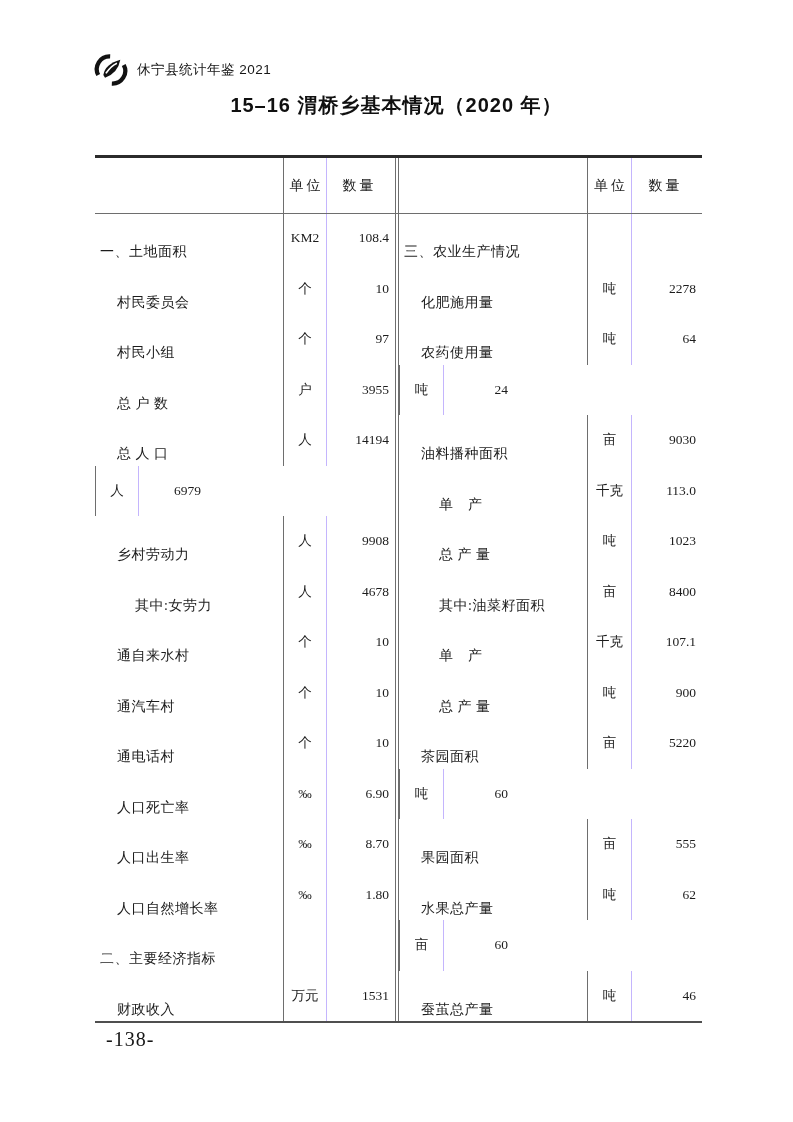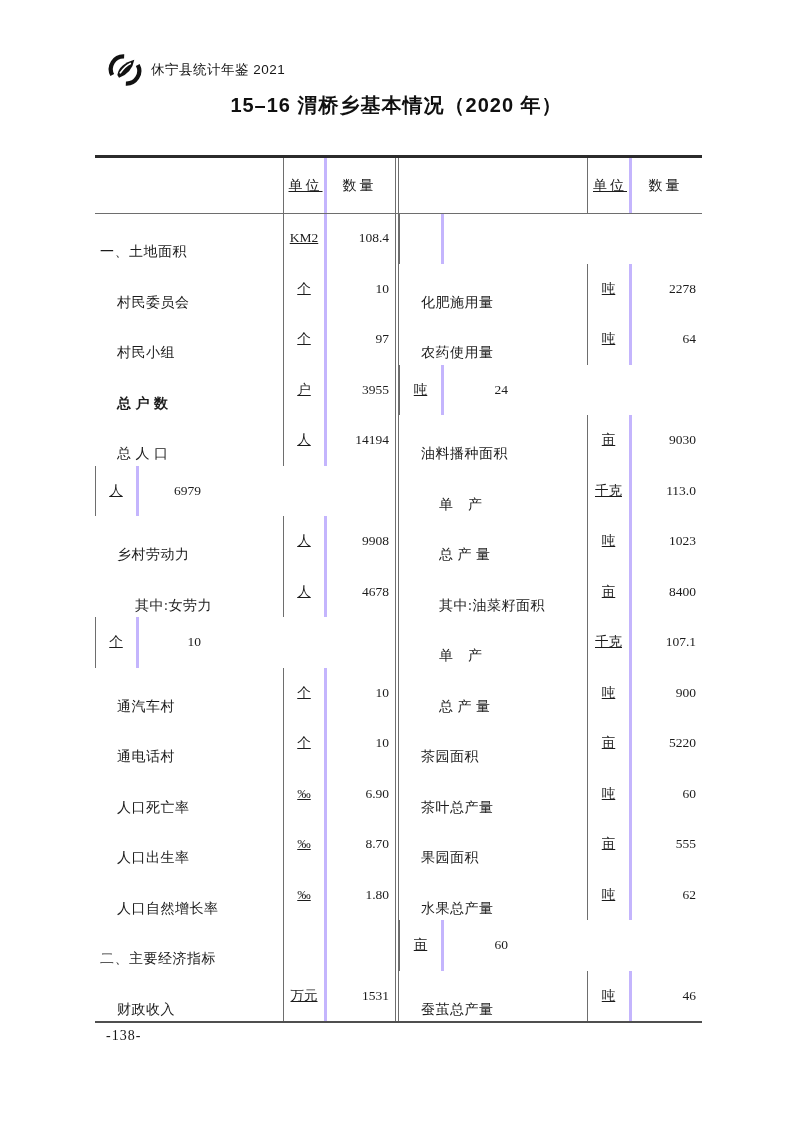--- a/index.html
+++ b/index.html
@@ -1,21 +1,21 @@
 <!DOCTYPE html>
 <html><head>
 <meta charset="utf-8">
 <style>
   html,body { margin:0; padding:0; background:#ffffff; }
   .page {
     position:relative; width:793px; height:1122px; background:#ffffff;
     font-family:"Liberation Serif","DejaVu Serif",serif; color:#1c1c1c;
     overflow:hidden;
   }
-  .brand { position:absolute; left:108px; top:52px; display:flex; align-items:center; gap:9px; }
+  .brand { position:absolute; left:94px; top:52px; display:flex; align-items:center; gap:9px; }
   .brand-text {
     font-family:"Liberation Sans","DejaVu Sans",sans-serif;
     font-size:13.5px; color:#161616; letter-spacing:0.5px;
   }
   .page-title {
     position:absolute; left:0; top:92px; width:100%; text-align:center;
     font-family:"Liberation Sans","DejaVu Sans",sans-serif;
     font-weight:bold; font-size:20px; letter-spacing:1px; color:#101010;
   }
   .stat-table {
@@ -24,33 +24,33 @@
     display:flex;
   }
   .hsep { position:absolute; top:55px; left:0; width:100%; height:1px; background:#6e6e6e; }
   .half { display:flex; flex-direction:column; }
   .hrow { display:flex; height:55px; }
   .row  { display:flex; height:50.5px; }
   .cell { box-sizing:border-box; display:flex; align-items:center; overflow:hidden; }
   .lbl  { white-space:pre; font-size:14px; letter-spacing:0.5px;margin-top:28px; }
   .unit {
     justify-content:center; font-size:13.5px;
-    border-left:1px solid #6e6e6e; border-right:3px solid #c4b5fd;text-decoration:underline;
+    border-left:1px solid #6e6e6e; border-right:1px solid #c4b5fd;
   }
   .val  { justify-content:flex-end; padding-right:6px; font-size:13.5px; }
   .half-left  .lbl { width:188px; } .half-left  .unit { width:44px; } .half-left  .val { width:68px; }
   .half-right .lbl { width:188px; } .half-right .unit { width:45px; } .half-right .val { width:70px; }
   .hcell { font-size:14px; letter-spacing:3px; padding-left:3px; justify-content:center; }
   .divider {
     width:4px; box-sizing:border-box;
     border-left:1px solid #6e6e6e; border-right:1px solid #6e6e6e;
   }
   .page-number {
     position:absolute; left:106px; top:1028px;
-    font-size:14px; letter-spacing:1px; color:#161616;
+    font-size:20px; letter-spacing:1px; color:#161616;
   }
 </style>
 </head>
 <body>
 
 <div class="page">
 
   <div class="brand">
     <span style="display:inline-flex;">
       <svg width="34" height="36" viewBox="0 0 40 42">
@@ -82,21 +82,21 @@
             <div class="cell lbl" style="padding-left: 22px; text-align: center;">村民委员会</div>
             <div class="cell unit">个</div>
             <div class="cell val">10</div>
           </div>
           <div class="row">
             <div class="cell lbl" style="padding-left: 22px;">村民小组</div>
             <div class="cell unit">个</div>
             <div class="cell val">97</div>
           </div>
           <div class="row">
-            <div class="cell lbl" style="padding-left: 22px; font-weight: bold;">总 户 数</div>
+            <div class="cell lbl" style="padding-left: 22px;">总 户 数</div>
             <div class="cell unit">户</div>
             <div class="cell val">3955</div>
           </div>
           <div class="row">
             <div class="cell lbl" style="padding-left: 22px;">总 人 口</div>
             <div class="cell unit">人</div>
             <div class="cell val">14194</div>
           </div>
           <div class="row">
             <div class="cell unit">人</div>
@@ -106,20 +106,21 @@
             <div class="cell lbl" style="padding-left: 22px;">乡村劳动力</div>
             <div class="cell unit">人</div>
             <div class="cell val">9908</div>
           </div>
           <div class="row">
             <div class="cell lbl" style="padding-left: 40px;">其中:女劳力</div>
             <div class="cell unit">人</div>
             <div class="cell val">4678</div>
           </div>
           <div class="row">
+            <div class="cell lbl" style="padding-left: 22px;">通自来水村</div>
             <div class="cell unit">个</div>
             <div class="cell val">10</div>
           </div>
           <div class="row">
             <div class="cell lbl" style="padding-left: 22px;">通汽车村</div>
             <div class="cell unit">个</div>
             <div class="cell val">10</div>
           </div>
           <div class="row">
             <div class="cell lbl" style="padding-left: 22px;">通电话村</div>
@@ -157,20 +158,21 @@
     <div class="divider"></div>
 
     <div class="half half-right">
       <div class="hrow">
         <div class="cell lbl"></div>
         <div class="cell unit hcell">单位</div>
         <div class="cell val hcell">数量</div>
       </div>
       <div id="right-rows">
           <div class="row">
+            <div class="cell lbl" style="padding-left: 5px;">三、农业生产情况</div>
             <div class="cell unit"></div>
             <div class="cell val"></div>
           </div>
           <div class="row">
             <div class="cell lbl" style="padding-left: 22px;">化肥施用量</div>
             <div class="cell unit">吨</div>
             <div class="cell val">2278</div>
           </div>
           <div class="row">
             <div class="cell lbl" style="padding-left: 22px; font-family: Liberation Serif, serif;">农药使用量</div>
@@ -210,21 +212,20 @@
             <div class="cell lbl" style="padding-left: 40px;">总 产 量</div>
             <div class="cell unit">吨</div>
             <div class="cell val">900</div>
           </div>
           <div class="row">
             <div class="cell lbl" style="padding-left: 22px;">茶园面积</div>
             <div class="cell unit">亩</div>
             <div class="cell val">5220</div>
           </div>
           <div class="row">
-            <div class="cell lbl" style="padding-left: 22px;">茶叶总产量</div>
             <div class="cell unit">吨</div>
             <div class="cell val">60</div>
           </div>
           <div class="row">
             <div class="cell lbl" style="padding-left: 22px; text-align: center;">果园面积</div>
             <div class="cell unit">亩</div>
             <div class="cell val">555</div>
           </div>
           <div class="row">
             <div class="cell lbl" style="padding-left: 22px;">水果总产量</div>

